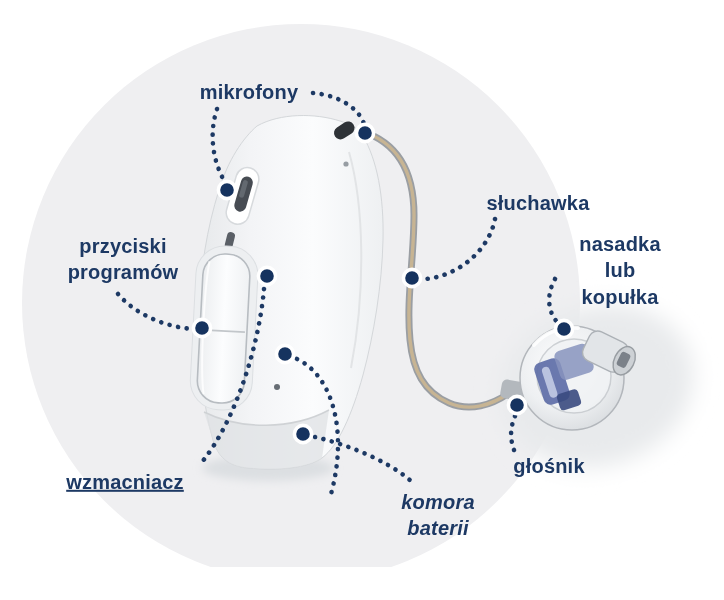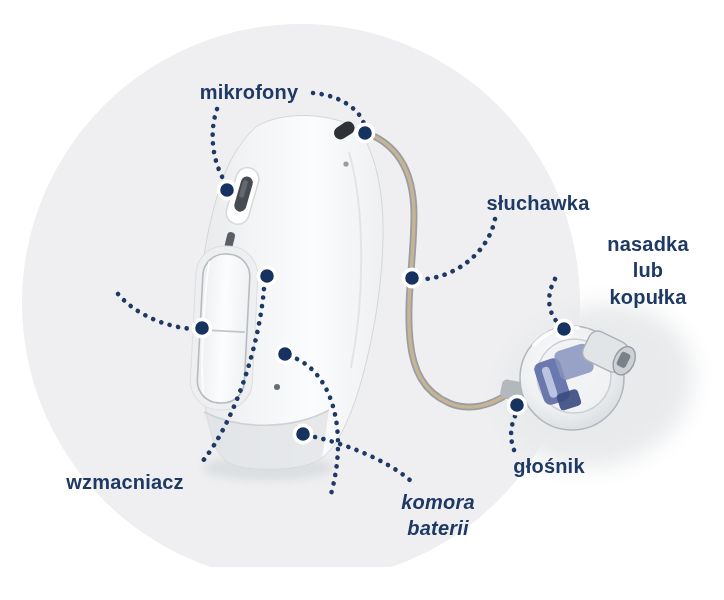--- a/index.html
+++ b/index.html
@@ -136,20 +136,22 @@
       <circle r="8.6" cx="285" cy="354"></circle>
       <circle r="8.6" cx="303" cy="434"></circle>
       <circle r="8.6" cx="412" cy="278"></circle>
       <circle r="8.6" cx="517" cy="405"></circle>
       <circle r="8.6" cx="564" cy="329"></circle>
     </g>
   </svg>
 
   <div class="label" style="left:249px;top:92px;">mikrofony</div>
   <div class="label" style="left:493px;top:203px;margin-left:45px;">słuchawka</div>
-  <div class="label" style="left:648px;top:271px;">nasadka lub
+  <div class="label" style="left:620px;top:271px;">nasadka lub
 kopułka</div>
-  <div class="label" style="left:125px;top:482px;">wzmacniacz</div>
+  <div class="label" style="left:123px;top:259px;">przyciski
+programów</div>
+  <div class="label" style="left:125px;top:482px;text-decoration:underline;">wzmacniacz</div>
   <div class="label" style="left:438px;top:515px;font-style:italic;">komora
 baterii</div>
   <div class="label" style="left:549px;top:466px;">głośnik</div>
 
 </div>
 
 </body></html>

